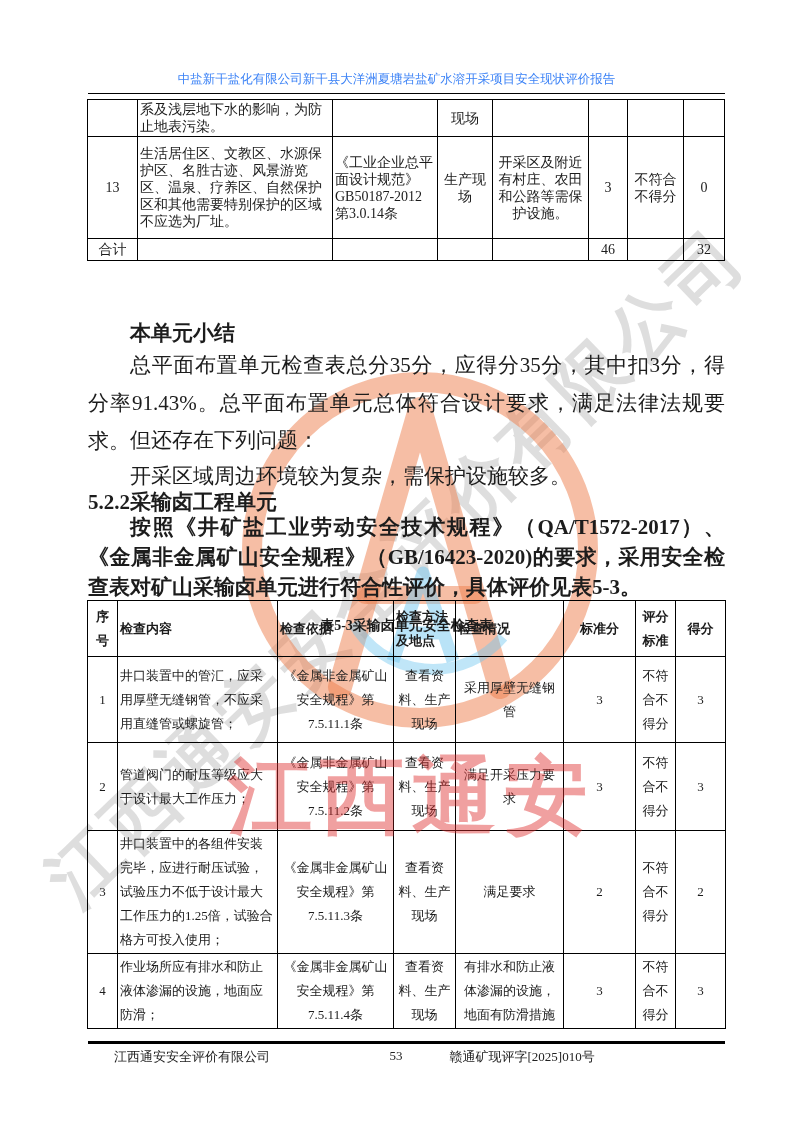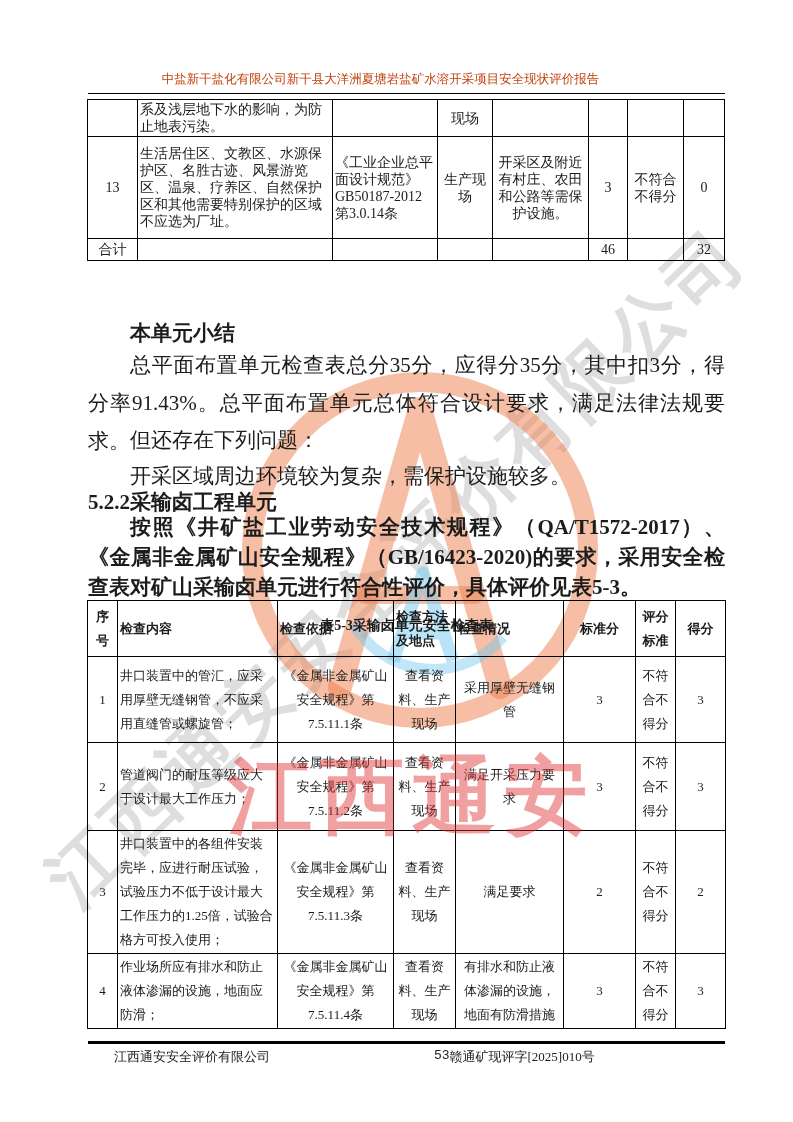--- a/index.html
+++ b/index.html
@@ -23,28 +23,28 @@
   }
   .wm-logo { position:absolute; left:225px; top:355px; }
   .wm-red {
     position:absolute; left:228px; top:740px;
     font-size:84px; font-weight:700; letter-spacing:8px; white-space:nowrap;
     color:rgba(222,44,44,0.45);
   }
 
   
   .hdr-title {
-    position:absolute; left:44px; width:673px; top:71px;
-    font-size:12.5px; text-align:center; color:#c2410c;
+    position:absolute; left:60px; width:673px; top:71px;
+    font-size:12.5px; text-align:center; color:#3b82f6;
   }
   .hdr-rule  { position:absolute; left:88px; top:93px; width:637px; height:0; border-top:1.5px solid #000; }
   .ftr-rule  { position:absolute; left:88px; top:1041px; width:637px; height:2.5px; background:#000; }
   .ftr-row   { position:absolute; left:88px; top:1048px; width:637px; display:flex; font-size:13px; color:#222; }
   .ftr-row .f-co   { flex:1; text-align:left; padding-left:26px; }
-  .ftr-row .f-page { width:60px; text-align:right;font-family:Liberation Mono, monospace; }
+  .ftr-row .f-page { width:60px; text-align:left; }
   .ftr-row .f-doc  { flex:1; text-align:left; }
 
   
   table.tbl { position:absolute; border-collapse:collapse; table-layout:fixed; background:transparent; }
   table.tbl td { border:1px solid #000; vertical-align:middle; text-align:center; padding:1px 2px; overflow:hidden; }
   table.tbl-top { left:87px; top:99px;  width:637px; font-size:14px; line-height:17px; }
   table.tbl-53  { left:87px; top:600px; width:638px; font-size:13px; line-height:24px; }
   table.tbl td.al { text-align:left; }
   table.tbl-53 td.hd { font-weight:700; }
 

